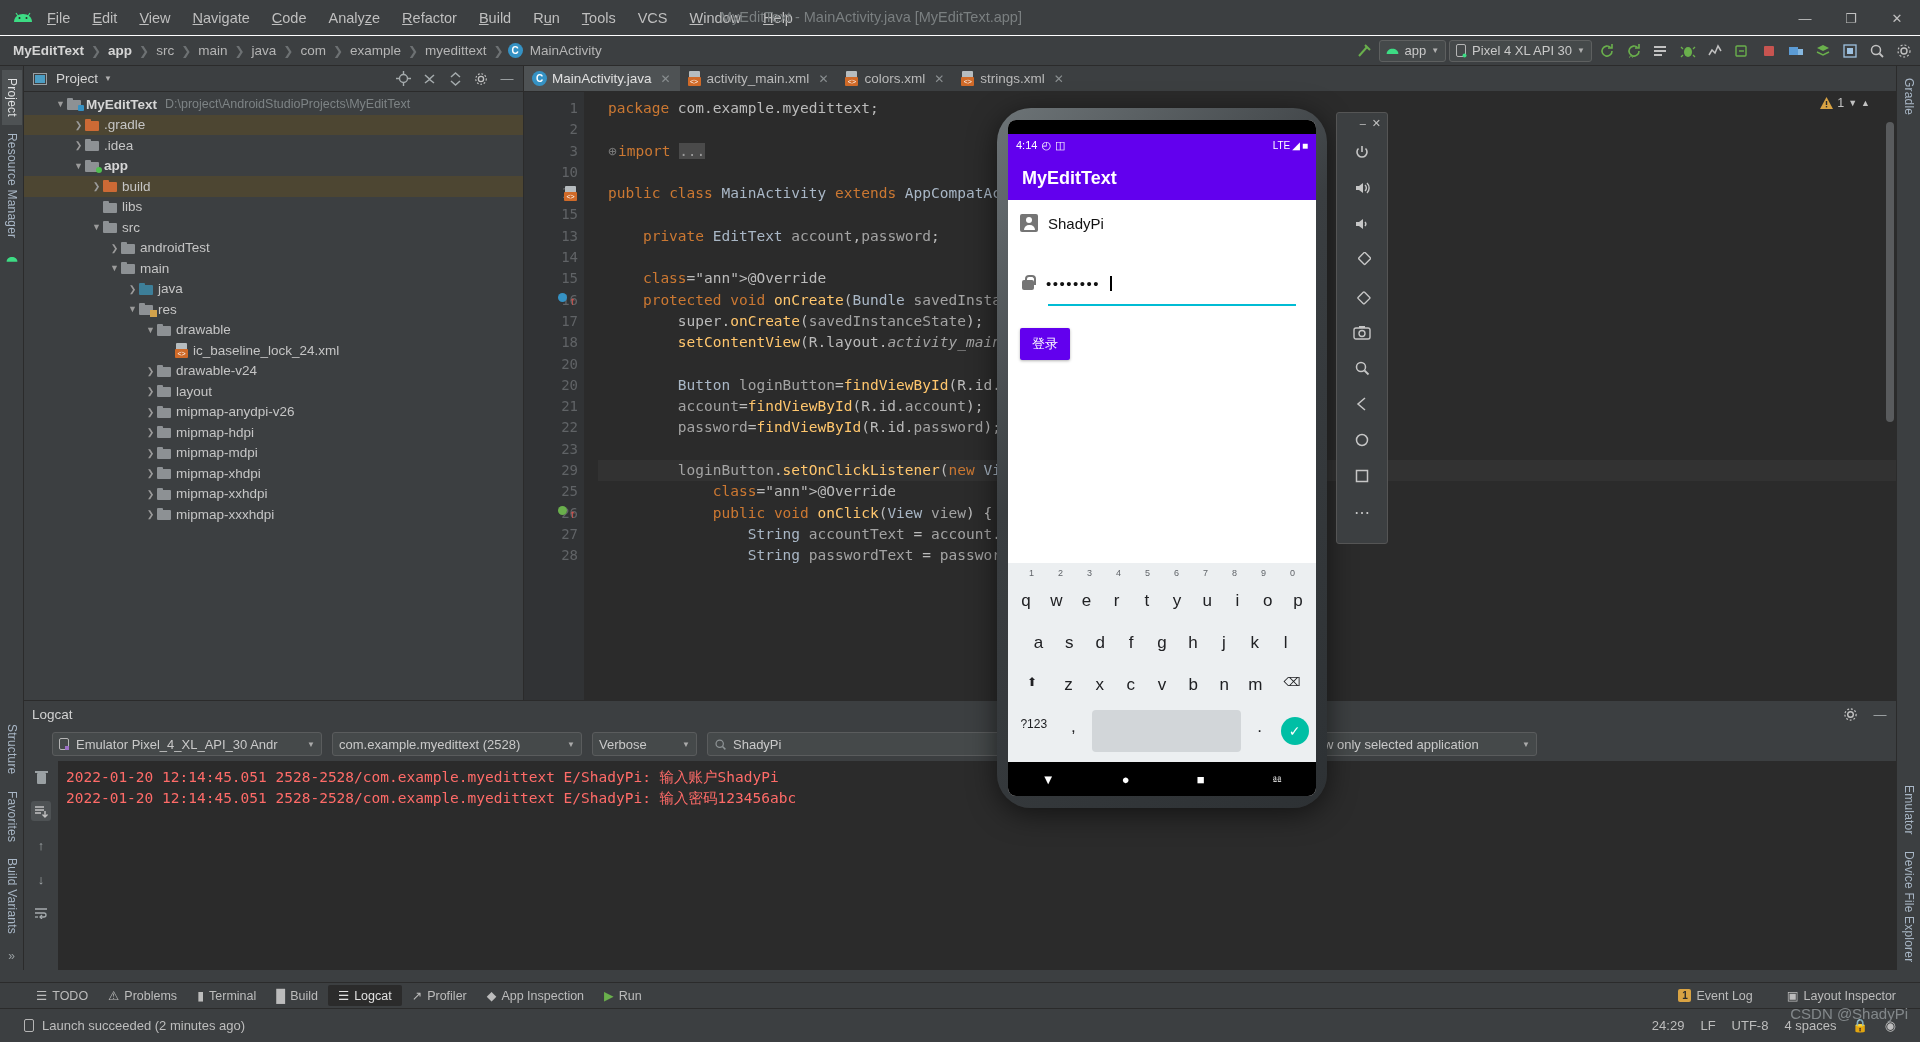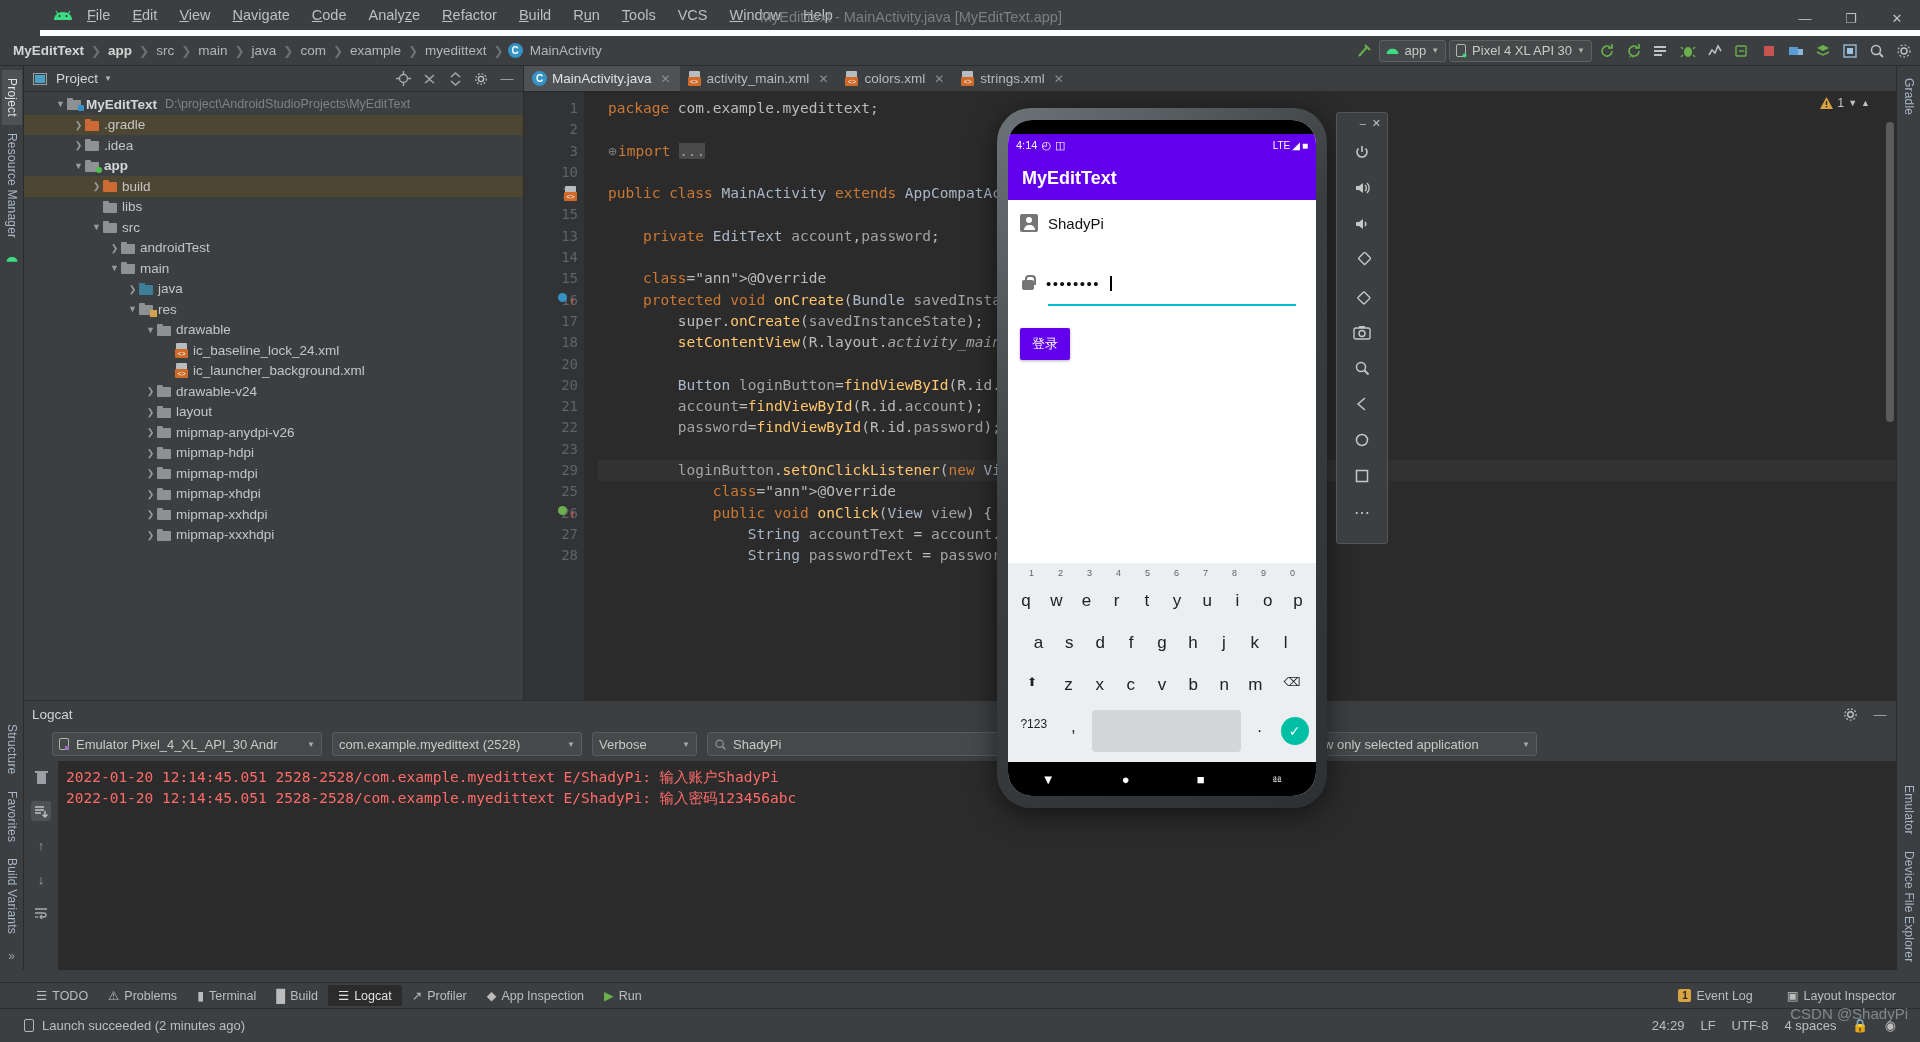--- a/index.html
+++ b/index.html
@@ -9,21 +9,21 @@
     font-family: "Liberation Sans", sans-serif;
     font-size: 13px;
     color: #bbbbbb;
     overflow: hidden;
   }
   .app { position: relative; width: 1920px; height: 1042px; }
 
   
   .titlebar {
     height: 36px; background: #3c3f41; display: flex; align-items: center;
-    border-bottom: 6px solid #ffffff; position: relative; margin-left: 40px;
+    border-bottom: 1px solid #ffffff; position: relative;
   }
   .android-logo { width: 26px; margin-left: 10px; display:flex; justify-content:center; }
   .menu { display: flex; align-items: center; gap: 0px; }
   .menu-item {
     padding: 4px 11px; color: #bfbfbf; font-size: 14.5px; cursor: default;
     white-space: nowrap;
   }
   .menu-item u { text-decoration: underline; }
   .win-title {
     position: absolute; left: 720px; top: 9px;
@@ -201,21 +201,21 @@
   
   .emulator {
     position: absolute; left: 997px; top: 108px; width: 330px; height: 700px; z-index: 30;
   }
   .phone {
     position: absolute; inset: 0; border-radius: 34px;
     background: linear-gradient(135deg,#6d7477,#3a3e41 40%,#2d3134);
     padding: 12px 11px; box-shadow: 0 6px 28px rgba(0,0,0,.55);
   }
   .screen {
-    width: 100%; height: 100%; background: #fff; border-radius: 24px; overflow: hidden;
+    width: 100%; height: 100%; background: #fff; border-radius: 8px; overflow: hidden;
     position: relative; display:flex; flex-direction:column;justify-content:center;
   }
   .notch-bar { height: 14px; background:#000; }
   .statusbar {
     height: 22px; background: #6200ee; display: flex; align-items: center;
     padding: 0 8px; color: #fff; font-size: 11px; gap: 4px;
   }
   .statusbar .right { margin-left: auto; display: flex; align-items: center; gap: 2px; font-size: 10px; }
   .appbar {
     height: 44px; background: #6200ee; display: flex; align-items: center; padding: 0 14px;
@@ -579,26 +579,20 @@
             <span style="width:120px;flex:none"></span>
             <span class="chev">▼</span>
             <span class="fold"></span>
             <span class="tname">drawable</span>
           </div>
           <div class="trow">
             <span style="width:138px;flex:none"></span>
             <span class="chev"></span>
             <span class="xmlico"></span>
             <span class="tname">ic_baseline_lock_24.xml</span>
-          </div>
-          <div class="trow">
-            <span style="width:138px;flex:none"></span>
-            <span class="chev"></span>
-            <span class="xmlico"></span>
-            <span class="tname">ic_launcher_background.xml</span>
           </div>
           <div class="trow">
             <span style="width:120px;flex:none"></span>
             <span class="chev">❯</span>
             <span class="fold"></span>
             <span class="tname">drawable-v24</span>
           </div>
           <div class="trow">
             <span style="width:120px;flex:none"></span>
             <span class="chev">❯</span>

